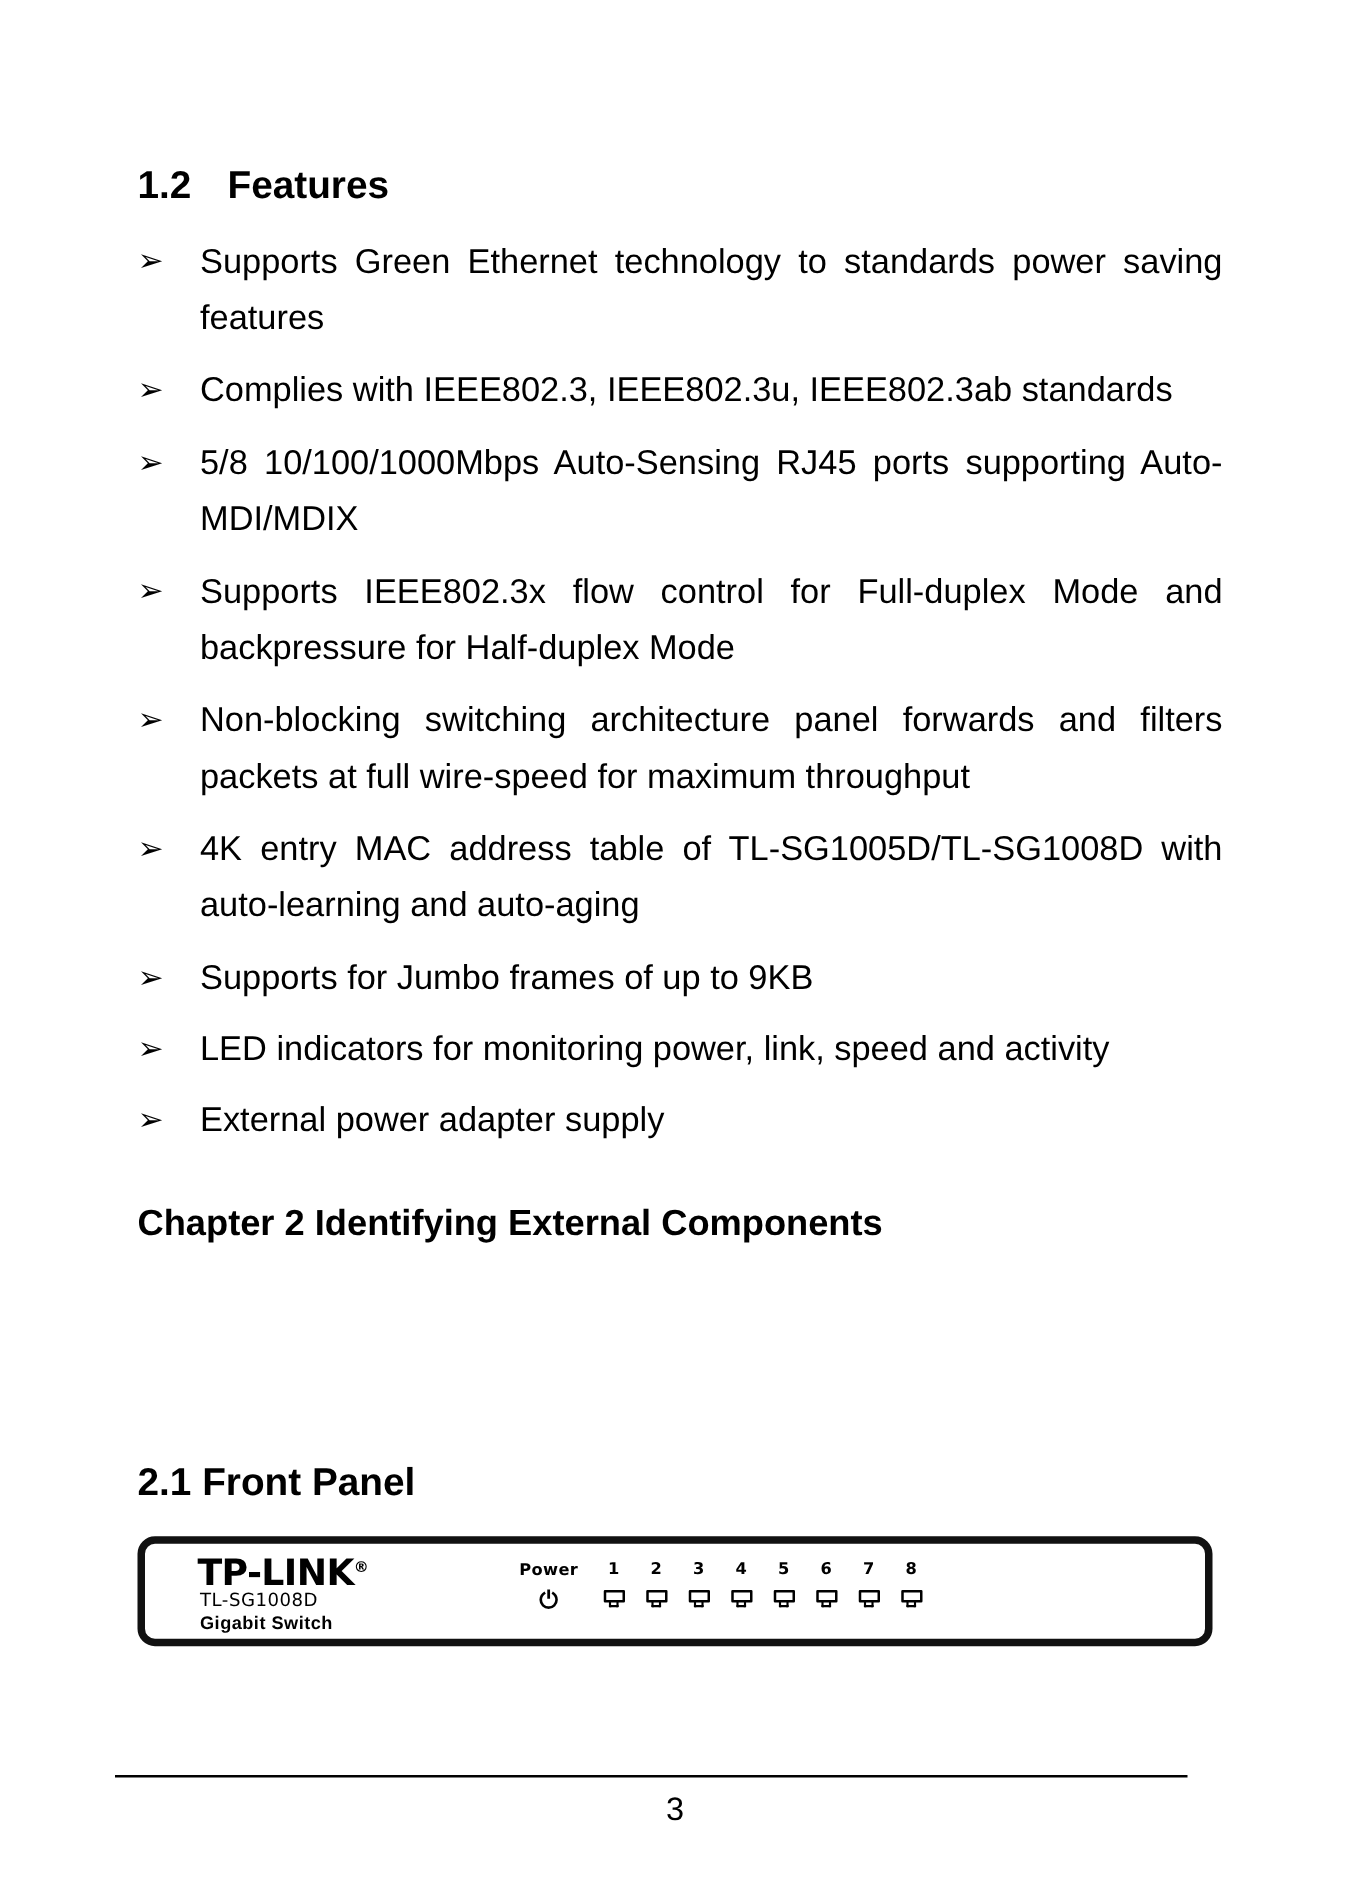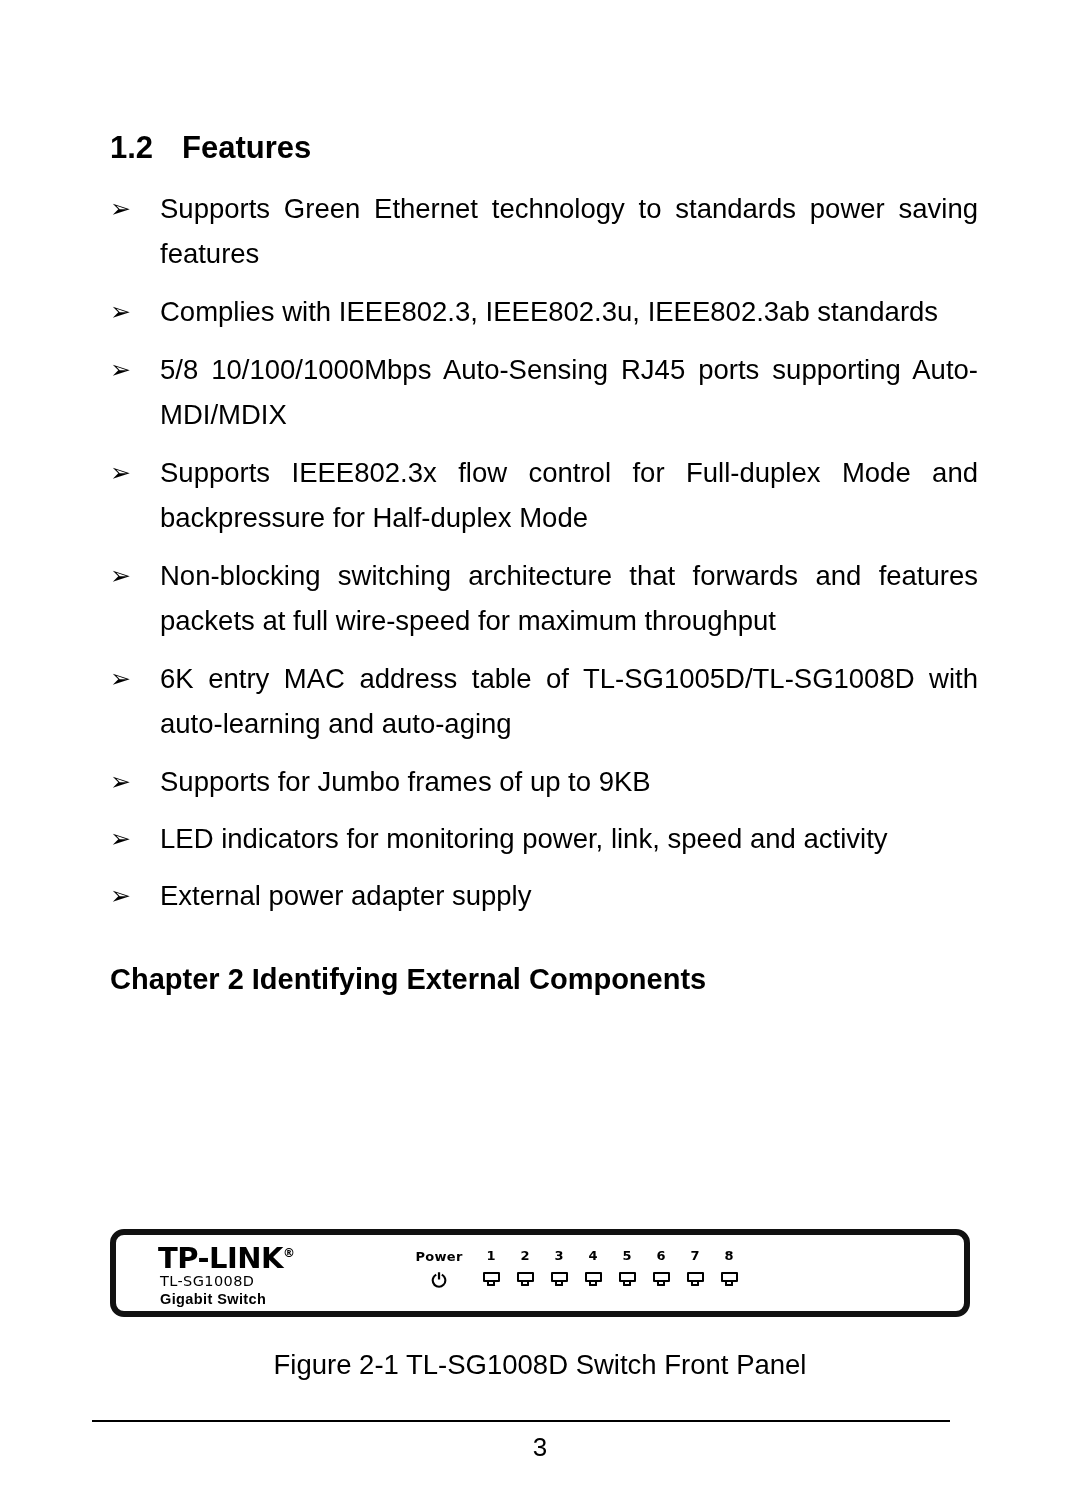--- a/index.html
+++ b/index.html
@@ -271,26 +271,26 @@
       <span class="btext">5/8 10/100/1000Mbps Auto-Sensing RJ45 ports supporting Auto-MDI/MDIX</span>
     </div>
 
     <div class="bullet">
       <span class="marker">➢</span>
       <span class="btext">Supports IEEE802.3x flow control for Full-duplex Mode and backpressure for Half-duplex Mode</span>
     </div>
 
     <div class="bullet">
       <span class="marker">➢</span>
-      <span class="btext">Non-blocking switching architecture that forwards and features packets at full wire-speed for maximum throughput</span>
-    </div>
-
-    <div class="bullet">
-      <span class="marker">➢</span>
-      <span class="btext">6K entry MAC address table of TL-SG1005D/TL-SG1008D with auto-learning and auto-aging</span>
+      <span class="btext">Non-blocking switching architecture panel forwards and filters packets at full wire-speed for maximum throughput</span>
+    </div>
+
+    <div class="bullet">
+      <span class="marker">➢</span>
+      <span class="btext">4K entry MAC address table of TL-SG1005D/TL-SG1008D with auto-learning and auto-aging</span>
     </div>
 
     <div class="bullet tight">
       <span class="marker">➢</span>
       <span class="btext">Supports for Jumbo frames of up to 9KB</span>
     </div>
 
     <div class="bullet tight">
       <span class="marker">➢</span>
       <span class="btext">LED indicators for monitoring power, link, speed and activity</span>
@@ -299,20 +299,21 @@
     <div class="bullet tight">
       <span class="marker">➢</span>
       <span class="btext">External power adapter supply</span>
     </div>
 
   </div>
 
   <div class="chapter-heading">Chapter 2 Identifying External Components</div>
 
 
+  <div class="sub-heading">2.1 Front Panel</div>
 
   <div class="switch-figure">
     <div class="switch-box"></div>
 
     <div class="tplink-logo"><span>TP-LINK</span><span class="reg">®</span></div>
 
     <div class="model-line">TL-SG1008D</div>
     <div class="model-line2">Gigabit Switch</div>
 
     <div class="power-group">
@@ -373,18 +374,17 @@
       <div class="port">
         <span class="port-num">8</span>
         <span class="rj45">
             <span class="body"></span>
             <span class="tab"></span>
           </span>
       </div>
     </div>
   </div>
 
-  <div class="figure-caption">Figure 2-1 TL-SG1008D Switch Front Panel</div>
 
   <div class="footer-rule"></div>
   <div class="page-number">3</div>
 
 </div>
 
 </body></html>

